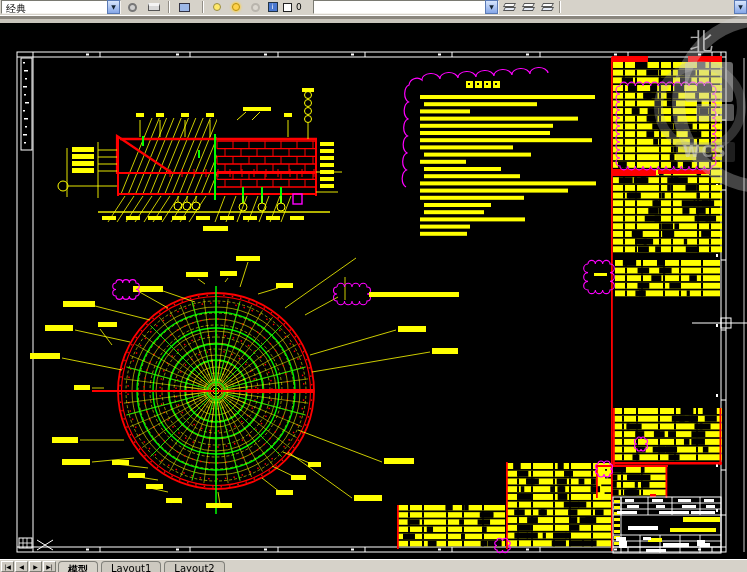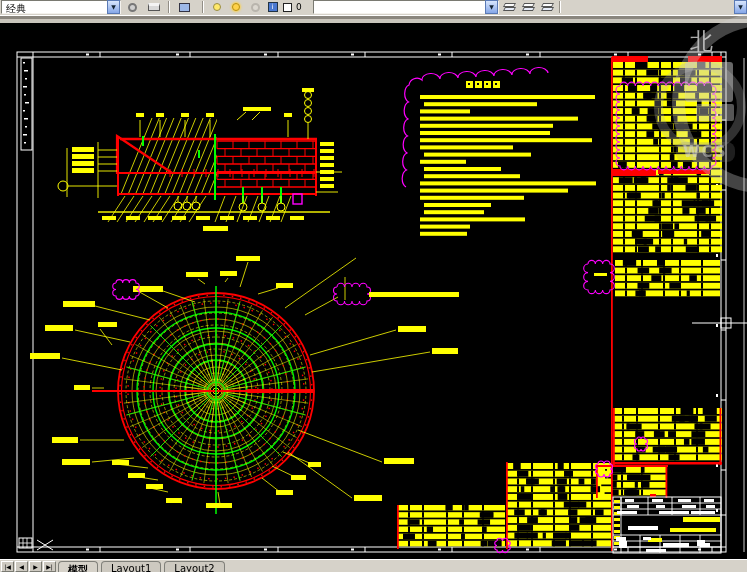--- a/index.html
+++ b/index.html
@@ -38,21 +38,21 @@
   #cad{position:absolute;left:0;top:0;cursor:crosshair;}
   
   .wm{position:absolute;pointer-events:none;}
   #wm-ring-a{left:672px;top:13px;width:180px;height:180px;border:13px solid rgba(210,210,210,.32);border-radius:50%;}
   #wm-ring-b{left:654px;top:61px;width:92px;height:92px;border:9px solid rgba(175,175,175,.28);border-radius:50%;}
   #wm-north{left:690px;top:26px;font-size:23px;color:rgba(215,215,215,.8);}
   #wm-box-a{left:685px;top:62px;width:48px;height:40px;background:rgba(205,205,205,.5);border-radius:3px;}
   #wm-box-a i{position:absolute;right:8px;top:6px;width:3px;height:20px;background:rgba(70,70,70,.45);}
   #wm-box-b{left:696px;top:104px;width:38px;height:17px;background:rgba(205,205,205,.42);border-radius:2px;}
   #wm-wcs{left:676px;top:142px;font-size:15px;font-weight:bold;letter-spacing:2px;
-    color:rgba(215,215,215,.5);background:rgba(140,140,140,.22);padding:1px 7px;border-radius:8px;}
+    color:rgba(215,215,215,.5);background:rgba(140,140,140,.22);padding:1px 7px;border-radius:2px;}
   
   #tabbar{position:absolute;left:0;top:559px;width:747px;height:13px;background:#d6d2c9;
     border-top:1px solid #fff;display:flex;align-items:flex-start;overflow:hidden;}
   .nav-btn{width:13px;height:11px;margin:1px 0 0 1px;background:#cdc9c0;border:1px solid;
     border-color:#fff #7a7a72 #7a7a72 #fff;font-size:6px;line-height:9px;text-align:center;color:#000;cursor:pointer;}
   .tab{height:14px;margin:1px 1px 0 2px;padding:1px 9px 0 9px;font-size:10px;color:#000;
     border:1px solid #80807a;border-bottom:none;border-radius:4px 4px 0 0;background:#cdc9c0;cursor:pointer;}
   .tab.active{background:#d6d2c9;font-weight:bold;}
 </style>
 </head>

